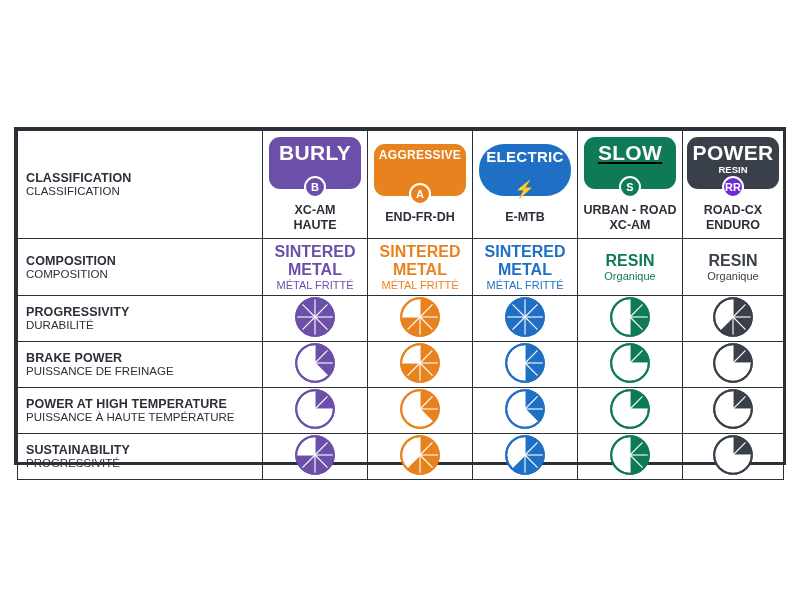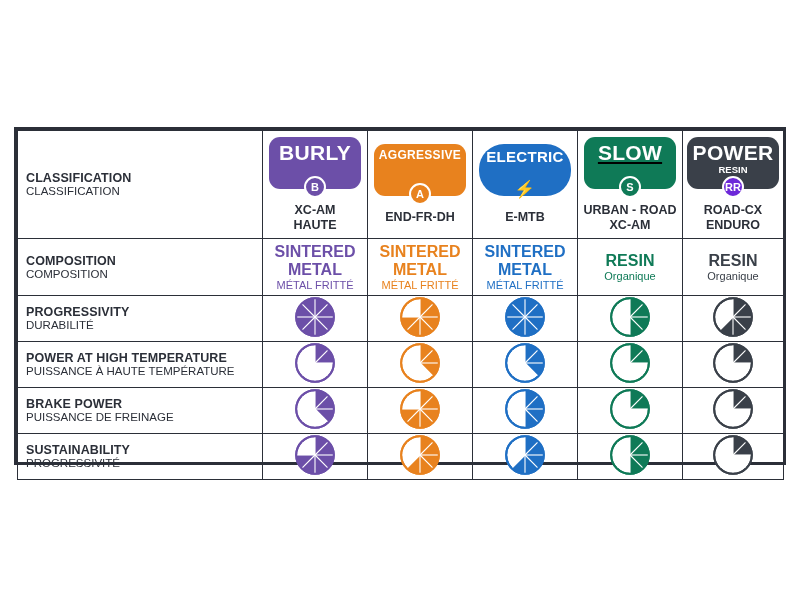--- a/index.html
+++ b/index.html
@@ -314,20 +314,92 @@
                 <line x1="20" y1="20" x2="20" y2="38.8" stroke="#ffffff" stroke-width="1.1"></line>
                 <line x1="20" y1="20" x2="6.706392513692908" y2="33.293607486307096" stroke="#ffffff" stroke-width="1.1"></line>
                 <line x1="20" y1="20" x2="1.1999999999999993" y2="20.000000000000004" stroke="#ffffff" stroke-width="1.1"></line>
                 <line x1="20" y1="20" x2="6.706392513692903" y2="6.706392513692908" stroke="#ffffff" stroke-width="1.1"></line>
                 <circle cx="20" cy="20" r="18.8" fill="none" stroke="#3a4049" stroke-width="2"></circle>
               </svg></td>
         </tr>
 
         <tr style="height:46px">
           <td class="rowhead">
+            <div class="rh-en">BRAKE POWER</div>
+            <div class="rh-fr">PUISSANCE DE FREINAGE</div>
+          </td>
+          <td class="cellpad" id="p_brake_power_0"><svg width="40" height="40" viewBox="0 0 40 40">
+                <circle cx="20" cy="20" r="18.8" fill="#ffffff" stroke="#6c4fa8" stroke-width="2"></circle>
+                <path d="M 20 20 L 20 1.1999999999999993 A 18.8 18.8 0 0 1 33.293607486307096 33.293607486307096 Z" fill="#6c4fa8"></path>
+                <line x1="20" y1="20" x2="20" y2="1.1999999999999993" stroke="#ffffff" stroke-width="1.1"></line>
+                <line x1="20" y1="20" x2="33.293607486307096" y2="6.706392513692908" stroke="#ffffff" stroke-width="1.1"></line>
+                <line x1="20" y1="20" x2="38.8" y2="20" stroke="#ffffff" stroke-width="1.1"></line>
+                <line x1="20" y1="20" x2="33.293607486307096" y2="33.293607486307096" stroke="#ffffff" stroke-width="1.1"></line>
+                <line x1="20" y1="20" x2="20" y2="38.8" stroke="#ffffff" stroke-width="1.1"></line>
+                <line x1="20" y1="20" x2="6.706392513692908" y2="33.293607486307096" stroke="#ffffff" stroke-width="1.1"></line>
+                <line x1="20" y1="20" x2="1.1999999999999993" y2="20.000000000000004" stroke="#ffffff" stroke-width="1.1"></line>
+                <line x1="20" y1="20" x2="6.706392513692903" y2="6.706392513692908" stroke="#ffffff" stroke-width="1.1"></line>
+                <circle cx="20" cy="20" r="18.8" fill="none" stroke="#6c4fa8" stroke-width="2"></circle>
+              </svg></td>
+          <td class="cellpad" id="p_brake_power_1"><svg width="40" height="40" viewBox="0 0 40 40">
+                <circle cx="20" cy="20" r="18.8" fill="#ffffff" stroke="#e8821e" stroke-width="2"></circle>
+                <path d="M 20 20 L 20 1.1999999999999993 A 18.8 18.8 0 1 1 1.1999999999999993 20.000000000000004 Z" fill="#e8821e"></path>
+                <line x1="20" y1="20" x2="20" y2="1.1999999999999993" stroke="#ffffff" stroke-width="1.1"></line>
+                <line x1="20" y1="20" x2="33.293607486307096" y2="6.706392513692908" stroke="#ffffff" stroke-width="1.1"></line>
+                <line x1="20" y1="20" x2="38.8" y2="20" stroke="#ffffff" stroke-width="1.1"></line>
+                <line x1="20" y1="20" x2="33.293607486307096" y2="33.293607486307096" stroke="#ffffff" stroke-width="1.1"></line>
+                <line x1="20" y1="20" x2="20" y2="38.8" stroke="#ffffff" stroke-width="1.1"></line>
+                <line x1="20" y1="20" x2="6.706392513692908" y2="33.293607486307096" stroke="#ffffff" stroke-width="1.1"></line>
+                <line x1="20" y1="20" x2="1.1999999999999993" y2="20.000000000000004" stroke="#ffffff" stroke-width="1.1"></line>
+                <line x1="20" y1="20" x2="6.706392513692903" y2="6.706392513692908" stroke="#ffffff" stroke-width="1.1"></line>
+                <circle cx="20" cy="20" r="18.8" fill="none" stroke="#e8821e" stroke-width="2"></circle>
+              </svg></td>
+          <td class="cellpad" id="p_brake_power_2"><svg width="40" height="40" viewBox="0 0 40 40">
+                <circle cx="20" cy="20" r="18.8" fill="#ffffff" stroke="#1f6fc4" stroke-width="2"></circle>
+                <path d="M 20 20 L 20 1.1999999999999993 A 18.8 18.8 0 0 1 20 38.8 Z" fill="#1f6fc4"></path>
+                <line x1="20" y1="20" x2="20" y2="1.1999999999999993" stroke="#ffffff" stroke-width="1.1"></line>
+                <line x1="20" y1="20" x2="33.293607486307096" y2="6.706392513692908" stroke="#ffffff" stroke-width="1.1"></line>
+                <line x1="20" y1="20" x2="38.8" y2="20" stroke="#ffffff" stroke-width="1.1"></line>
+                <line x1="20" y1="20" x2="33.293607486307096" y2="33.293607486307096" stroke="#ffffff" stroke-width="1.1"></line>
+                <line x1="20" y1="20" x2="20" y2="38.8" stroke="#ffffff" stroke-width="1.1"></line>
+                <line x1="20" y1="20" x2="6.706392513692908" y2="33.293607486307096" stroke="#ffffff" stroke-width="1.1"></line>
+                <line x1="20" y1="20" x2="1.1999999999999993" y2="20.000000000000004" stroke="#ffffff" stroke-width="1.1"></line>
+                <line x1="20" y1="20" x2="6.706392513692903" y2="6.706392513692908" stroke="#ffffff" stroke-width="1.1"></line>
+                <circle cx="20" cy="20" r="18.8" fill="none" stroke="#1f6fc4" stroke-width="2"></circle>
+              </svg></td>
+          <td class="cellpad" id="p_brake_power_3"><svg width="40" height="40" viewBox="0 0 40 40">
+                <circle cx="20" cy="20" r="18.8" fill="#ffffff" stroke="#0f7a57" stroke-width="2"></circle>
+                <path d="M 20 20 L 20 1.1999999999999993 A 18.8 18.8 0 0 1 38.8 20 Z" fill="#0f7a57"></path>
+                <line x1="20" y1="20" x2="20" y2="1.1999999999999993" stroke="#ffffff" stroke-width="1.1"></line>
+                <line x1="20" y1="20" x2="33.293607486307096" y2="6.706392513692908" stroke="#ffffff" stroke-width="1.1"></line>
+                <line x1="20" y1="20" x2="38.8" y2="20" stroke="#ffffff" stroke-width="1.1"></line>
+                <line x1="20" y1="20" x2="33.293607486307096" y2="33.293607486307096" stroke="#ffffff" stroke-width="1.1"></line>
+                <line x1="20" y1="20" x2="20" y2="38.8" stroke="#ffffff" stroke-width="1.1"></line>
+                <line x1="20" y1="20" x2="6.706392513692908" y2="33.293607486307096" stroke="#ffffff" stroke-width="1.1"></line>
+                <line x1="20" y1="20" x2="1.1999999999999993" y2="20.000000000000004" stroke="#ffffff" stroke-width="1.1"></line>
+                <line x1="20" y1="20" x2="6.706392513692903" y2="6.706392513692908" stroke="#ffffff" stroke-width="1.1"></line>
+                <circle cx="20" cy="20" r="18.8" fill="none" stroke="#0f7a57" stroke-width="2"></circle>
+              </svg></td>
+          <td class="cellpad" id="p_brake_power_4"><svg width="40" height="40" viewBox="0 0 40 40">
+                <circle cx="20" cy="20" r="18.8" fill="#ffffff" stroke="#3a4049" stroke-width="2"></circle>
+                <path d="M 20 20 L 20 1.1999999999999993 A 18.8 18.8 0 0 1 38.8 20 Z" fill="#3a4049"></path>
+                <line x1="20" y1="20" x2="20" y2="1.1999999999999993" stroke="#ffffff" stroke-width="1.1"></line>
+                <line x1="20" y1="20" x2="33.293607486307096" y2="6.706392513692908" stroke="#ffffff" stroke-width="1.1"></line>
+                <line x1="20" y1="20" x2="38.8" y2="20" stroke="#ffffff" stroke-width="1.1"></line>
+                <line x1="20" y1="20" x2="33.293607486307096" y2="33.293607486307096" stroke="#ffffff" stroke-width="1.1"></line>
+                <line x1="20" y1="20" x2="20" y2="38.8" stroke="#ffffff" stroke-width="1.1"></line>
+                <line x1="20" y1="20" x2="6.706392513692908" y2="33.293607486307096" stroke="#ffffff" stroke-width="1.1"></line>
+                <line x1="20" y1="20" x2="1.1999999999999993" y2="20.000000000000004" stroke="#ffffff" stroke-width="1.1"></line>
+                <line x1="20" y1="20" x2="6.706392513692903" y2="6.706392513692908" stroke="#ffffff" stroke-width="1.1"></line>
+                <circle cx="20" cy="20" r="18.8" fill="none" stroke="#3a4049" stroke-width="2"></circle>
+              </svg></td>
+        </tr>
+
+        <tr style="height:46px">
+          <td class="rowhead">
             <div class="rh-en">POWER AT HIGH TEMPERATURE</div>
             <div class="rh-fr">PUISSANCE À HAUTE TEMPÉRATURE</div>
           </td>
           <td class="cellpad" id="p_power_high_temp_0"><svg width="40" height="40" viewBox="0 0 40 40">
                 <circle cx="20" cy="20" r="18.8" fill="#ffffff" stroke="#6c4fa8" stroke-width="2"></circle>
                 <path d="M 20 20 L 20 1.1999999999999993 A 18.8 18.8 0 0 1 38.8 20 Z" fill="#6c4fa8"></path>
                 <line x1="20" y1="20" x2="20" y2="1.1999999999999993" stroke="#ffffff" stroke-width="1.1"></line>
                 <line x1="20" y1="20" x2="33.293607486307096" y2="6.706392513692908" stroke="#ffffff" stroke-width="1.1"></line>
                 <line x1="20" y1="20" x2="38.8" y2="20" stroke="#ffffff" stroke-width="1.1"></line>
                 <line x1="20" y1="20" x2="33.293607486307096" y2="33.293607486307096" stroke="#ffffff" stroke-width="1.1"></line>
@@ -370,92 +442,20 @@
                 <line x1="20" y1="20" x2="33.293607486307096" y2="6.706392513692908" stroke="#ffffff" stroke-width="1.1"></line>
                 <line x1="20" y1="20" x2="38.8" y2="20" stroke="#ffffff" stroke-width="1.1"></line>
                 <line x1="20" y1="20" x2="33.293607486307096" y2="33.293607486307096" stroke="#ffffff" stroke-width="1.1"></line>
                 <line x1="20" y1="20" x2="20" y2="38.8" stroke="#ffffff" stroke-width="1.1"></line>
                 <line x1="20" y1="20" x2="6.706392513692908" y2="33.293607486307096" stroke="#ffffff" stroke-width="1.1"></line>
                 <line x1="20" y1="20" x2="1.1999999999999993" y2="20.000000000000004" stroke="#ffffff" stroke-width="1.1"></line>
                 <line x1="20" y1="20" x2="6.706392513692903" y2="6.706392513692908" stroke="#ffffff" stroke-width="1.1"></line>
                 <circle cx="20" cy="20" r="18.8" fill="none" stroke="#0f7a57" stroke-width="2"></circle>
               </svg></td>
           <td class="cellpad" id="p_power_high_temp_4"><svg width="40" height="40" viewBox="0 0 40 40">
-                <circle cx="20" cy="20" r="18.8" fill="#ffffff" stroke="#3a4049" stroke-width="2"></circle>
-                <path d="M 20 20 L 20 1.1999999999999993 A 18.8 18.8 0 0 1 38.8 20 Z" fill="#3a4049"></path>
-                <line x1="20" y1="20" x2="20" y2="1.1999999999999993" stroke="#ffffff" stroke-width="1.1"></line>
-                <line x1="20" y1="20" x2="33.293607486307096" y2="6.706392513692908" stroke="#ffffff" stroke-width="1.1"></line>
-                <line x1="20" y1="20" x2="38.8" y2="20" stroke="#ffffff" stroke-width="1.1"></line>
-                <line x1="20" y1="20" x2="33.293607486307096" y2="33.293607486307096" stroke="#ffffff" stroke-width="1.1"></line>
-                <line x1="20" y1="20" x2="20" y2="38.8" stroke="#ffffff" stroke-width="1.1"></line>
-                <line x1="20" y1="20" x2="6.706392513692908" y2="33.293607486307096" stroke="#ffffff" stroke-width="1.1"></line>
-                <line x1="20" y1="20" x2="1.1999999999999993" y2="20.000000000000004" stroke="#ffffff" stroke-width="1.1"></line>
-                <line x1="20" y1="20" x2="6.706392513692903" y2="6.706392513692908" stroke="#ffffff" stroke-width="1.1"></line>
-                <circle cx="20" cy="20" r="18.8" fill="none" stroke="#3a4049" stroke-width="2"></circle>
-              </svg></td>
-        </tr>
-
-        <tr style="height:46px">
-          <td class="rowhead">
-            <div class="rh-en">BRAKE POWER</div>
-            <div class="rh-fr">PUISSANCE DE FREINAGE</div>
-          </td>
-          <td class="cellpad" id="p_brake_power_0"><svg width="40" height="40" viewBox="0 0 40 40">
-                <circle cx="20" cy="20" r="18.8" fill="#ffffff" stroke="#6c4fa8" stroke-width="2"></circle>
-                <path d="M 20 20 L 20 1.1999999999999993 A 18.8 18.8 0 0 1 33.293607486307096 33.293607486307096 Z" fill="#6c4fa8"></path>
-                <line x1="20" y1="20" x2="20" y2="1.1999999999999993" stroke="#ffffff" stroke-width="1.1"></line>
-                <line x1="20" y1="20" x2="33.293607486307096" y2="6.706392513692908" stroke="#ffffff" stroke-width="1.1"></line>
-                <line x1="20" y1="20" x2="38.8" y2="20" stroke="#ffffff" stroke-width="1.1"></line>
-                <line x1="20" y1="20" x2="33.293607486307096" y2="33.293607486307096" stroke="#ffffff" stroke-width="1.1"></line>
-                <line x1="20" y1="20" x2="20" y2="38.8" stroke="#ffffff" stroke-width="1.1"></line>
-                <line x1="20" y1="20" x2="6.706392513692908" y2="33.293607486307096" stroke="#ffffff" stroke-width="1.1"></line>
-                <line x1="20" y1="20" x2="1.1999999999999993" y2="20.000000000000004" stroke="#ffffff" stroke-width="1.1"></line>
-                <line x1="20" y1="20" x2="6.706392513692903" y2="6.706392513692908" stroke="#ffffff" stroke-width="1.1"></line>
-                <circle cx="20" cy="20" r="18.8" fill="none" stroke="#6c4fa8" stroke-width="2"></circle>
-              </svg></td>
-          <td class="cellpad" id="p_brake_power_1"><svg width="40" height="40" viewBox="0 0 40 40">
-                <circle cx="20" cy="20" r="18.8" fill="#ffffff" stroke="#e8821e" stroke-width="2"></circle>
-                <path d="M 20 20 L 20 1.1999999999999993 A 18.8 18.8 0 1 1 1.1999999999999993 20.000000000000004 Z" fill="#e8821e"></path>
-                <line x1="20" y1="20" x2="20" y2="1.1999999999999993" stroke="#ffffff" stroke-width="1.1"></line>
-                <line x1="20" y1="20" x2="33.293607486307096" y2="6.706392513692908" stroke="#ffffff" stroke-width="1.1"></line>
-                <line x1="20" y1="20" x2="38.8" y2="20" stroke="#ffffff" stroke-width="1.1"></line>
-                <line x1="20" y1="20" x2="33.293607486307096" y2="33.293607486307096" stroke="#ffffff" stroke-width="1.1"></line>
-                <line x1="20" y1="20" x2="20" y2="38.8" stroke="#ffffff" stroke-width="1.1"></line>
-                <line x1="20" y1="20" x2="6.706392513692908" y2="33.293607486307096" stroke="#ffffff" stroke-width="1.1"></line>
-                <line x1="20" y1="20" x2="1.1999999999999993" y2="20.000000000000004" stroke="#ffffff" stroke-width="1.1"></line>
-                <line x1="20" y1="20" x2="6.706392513692903" y2="6.706392513692908" stroke="#ffffff" stroke-width="1.1"></line>
-                <circle cx="20" cy="20" r="18.8" fill="none" stroke="#e8821e" stroke-width="2"></circle>
-              </svg></td>
-          <td class="cellpad" id="p_brake_power_2"><svg width="40" height="40" viewBox="0 0 40 40">
-                <circle cx="20" cy="20" r="18.8" fill="#ffffff" stroke="#1f6fc4" stroke-width="2"></circle>
-                <path d="M 20 20 L 20 1.1999999999999993 A 18.8 18.8 0 0 1 20 38.8 Z" fill="#1f6fc4"></path>
-                <line x1="20" y1="20" x2="20" y2="1.1999999999999993" stroke="#ffffff" stroke-width="1.1"></line>
-                <line x1="20" y1="20" x2="33.293607486307096" y2="6.706392513692908" stroke="#ffffff" stroke-width="1.1"></line>
-                <line x1="20" y1="20" x2="38.8" y2="20" stroke="#ffffff" stroke-width="1.1"></line>
-                <line x1="20" y1="20" x2="33.293607486307096" y2="33.293607486307096" stroke="#ffffff" stroke-width="1.1"></line>
-                <line x1="20" y1="20" x2="20" y2="38.8" stroke="#ffffff" stroke-width="1.1"></line>
-                <line x1="20" y1="20" x2="6.706392513692908" y2="33.293607486307096" stroke="#ffffff" stroke-width="1.1"></line>
-                <line x1="20" y1="20" x2="1.1999999999999993" y2="20.000000000000004" stroke="#ffffff" stroke-width="1.1"></line>
-                <line x1="20" y1="20" x2="6.706392513692903" y2="6.706392513692908" stroke="#ffffff" stroke-width="1.1"></line>
-                <circle cx="20" cy="20" r="18.8" fill="none" stroke="#1f6fc4" stroke-width="2"></circle>
-              </svg></td>
-          <td class="cellpad" id="p_brake_power_3"><svg width="40" height="40" viewBox="0 0 40 40">
-                <circle cx="20" cy="20" r="18.8" fill="#ffffff" stroke="#0f7a57" stroke-width="2"></circle>
-                <path d="M 20 20 L 20 1.1999999999999993 A 18.8 18.8 0 0 1 38.8 20 Z" fill="#0f7a57"></path>
-                <line x1="20" y1="20" x2="20" y2="1.1999999999999993" stroke="#ffffff" stroke-width="1.1"></line>
-                <line x1="20" y1="20" x2="33.293607486307096" y2="6.706392513692908" stroke="#ffffff" stroke-width="1.1"></line>
-                <line x1="20" y1="20" x2="38.8" y2="20" stroke="#ffffff" stroke-width="1.1"></line>
-                <line x1="20" y1="20" x2="33.293607486307096" y2="33.293607486307096" stroke="#ffffff" stroke-width="1.1"></line>
-                <line x1="20" y1="20" x2="20" y2="38.8" stroke="#ffffff" stroke-width="1.1"></line>
-                <line x1="20" y1="20" x2="6.706392513692908" y2="33.293607486307096" stroke="#ffffff" stroke-width="1.1"></line>
-                <line x1="20" y1="20" x2="1.1999999999999993" y2="20.000000000000004" stroke="#ffffff" stroke-width="1.1"></line>
-                <line x1="20" y1="20" x2="6.706392513692903" y2="6.706392513692908" stroke="#ffffff" stroke-width="1.1"></line>
-                <circle cx="20" cy="20" r="18.8" fill="none" stroke="#0f7a57" stroke-width="2"></circle>
-              </svg></td>
-          <td class="cellpad" id="p_brake_power_4"><svg width="40" height="40" viewBox="0 0 40 40">
                 <circle cx="20" cy="20" r="18.8" fill="#ffffff" stroke="#3a4049" stroke-width="2"></circle>
                 <path d="M 20 20 L 20 1.1999999999999993 A 18.8 18.8 0 0 1 38.8 20 Z" fill="#3a4049"></path>
                 <line x1="20" y1="20" x2="20" y2="1.1999999999999993" stroke="#ffffff" stroke-width="1.1"></line>
                 <line x1="20" y1="20" x2="33.293607486307096" y2="6.706392513692908" stroke="#ffffff" stroke-width="1.1"></line>
                 <line x1="20" y1="20" x2="38.8" y2="20" stroke="#ffffff" stroke-width="1.1"></line>
                 <line x1="20" y1="20" x2="33.293607486307096" y2="33.293607486307096" stroke="#ffffff" stroke-width="1.1"></line>
                 <line x1="20" y1="20" x2="20" y2="38.8" stroke="#ffffff" stroke-width="1.1"></line>
                 <line x1="20" y1="20" x2="6.706392513692908" y2="33.293607486307096" stroke="#ffffff" stroke-width="1.1"></line>
                 <line x1="20" y1="20" x2="1.1999999999999993" y2="20.000000000000004" stroke="#ffffff" stroke-width="1.1"></line>
                 <line x1="20" y1="20" x2="6.706392513692903" y2="6.706392513692908" stroke="#ffffff" stroke-width="1.1"></line>

